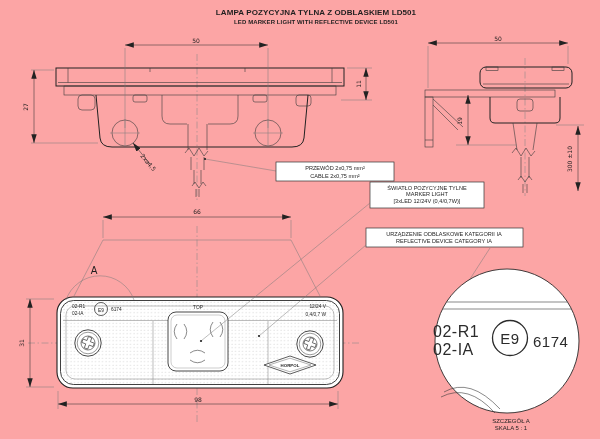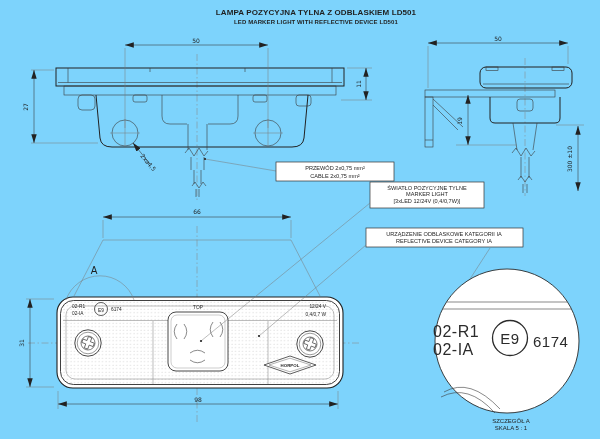--- a/index.html
+++ b/index.html
@@ -1,16 +1,16 @@
 <!DOCTYPE html>
 <html><head>
 <meta charset="utf-8">
 <style>
   html,body{margin:0;padding:0;background:#ffffff;}
-  .stage{position:relative;width:600px;height:439px;background:#7dd3fc;overflow:hidden;
+  .stage{position:relative;width:600px;height:439px;background:#fca5a5;overflow:hidden;
          font-family:"Liberation Sans","DejaVu Sans",sans-serif;}
   svg{display:block;}
   text{fill:#1f1f1f;font-family:"Liberation Sans","DejaVu Sans",sans-serif;}
   .t1{font-size:8px;font-weight:bold;letter-spacing:.1px;}
   .t2{font-size:6px;font-weight:bold;letter-spacing:.1px;}
   .dim{font-size:6px;font-family:"DejaVu Sans","Liberation Sans",sans-serif;}
   .lbl{font-size:5.6px;}
   .face{font-size:4.8px;}
   .facesm{font-size:4.4px;font-weight:bold;}
   .det{font-size:16px;letter-spacing:.5px;fill:#2b2b2b;}

